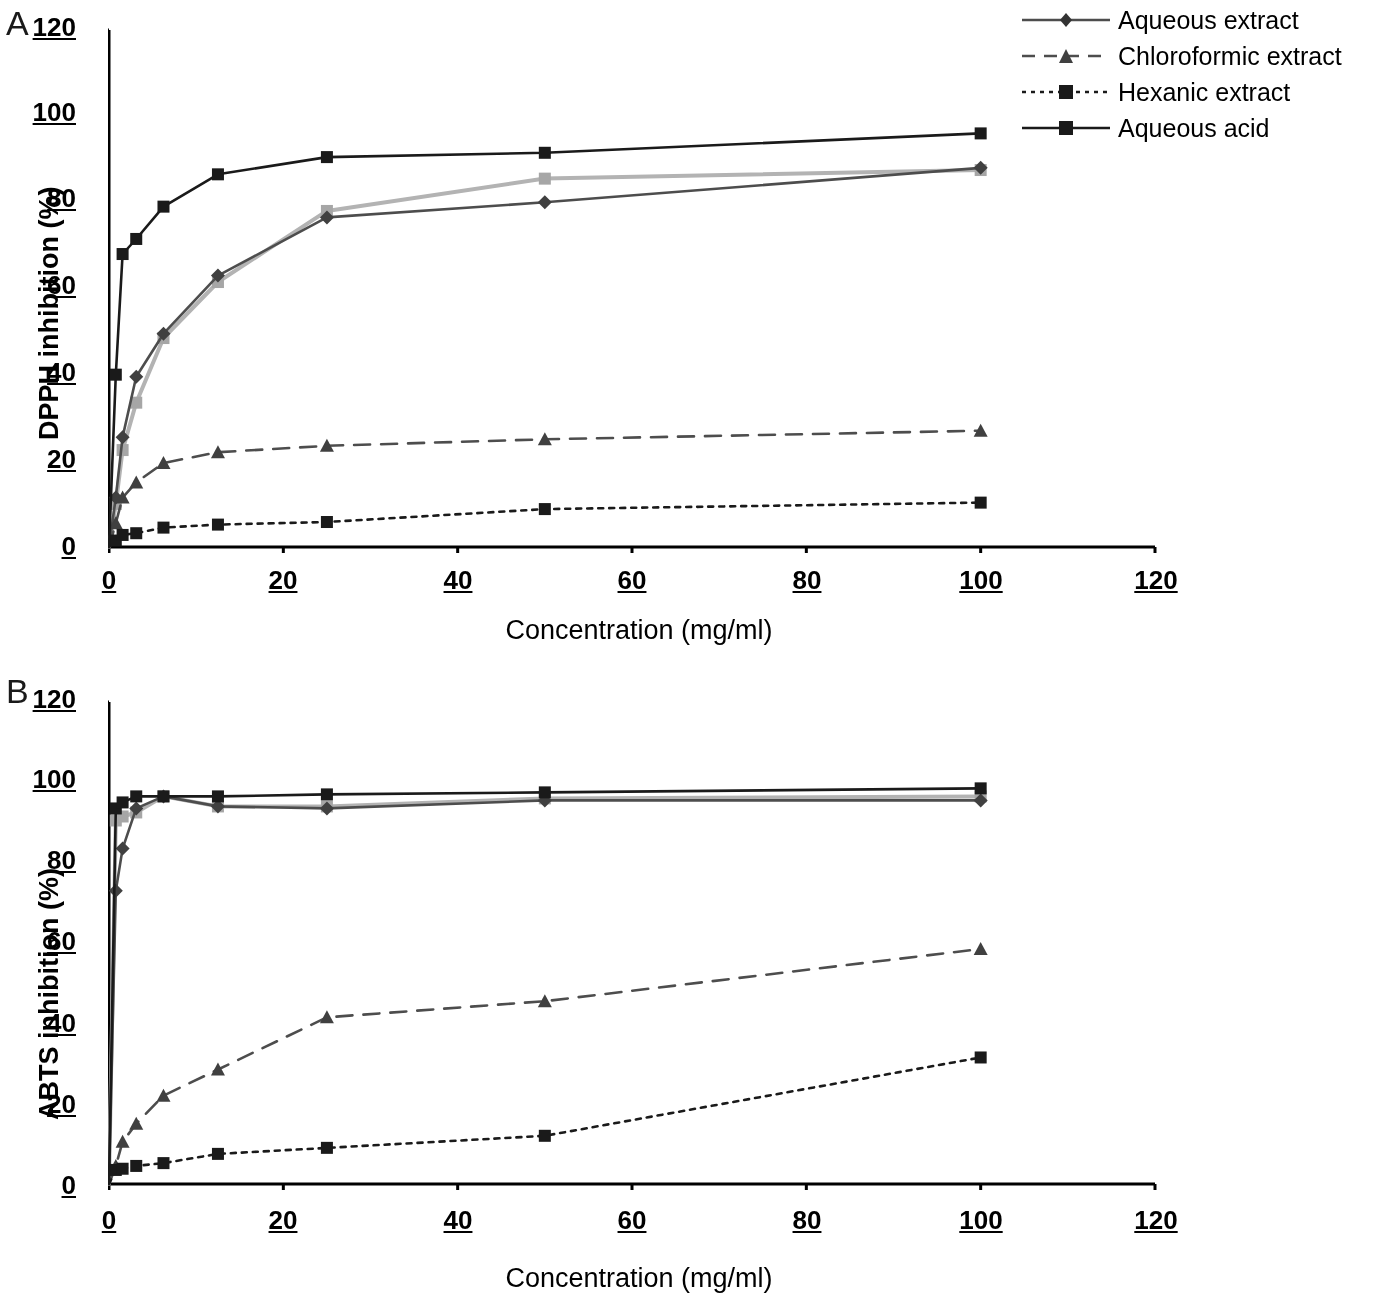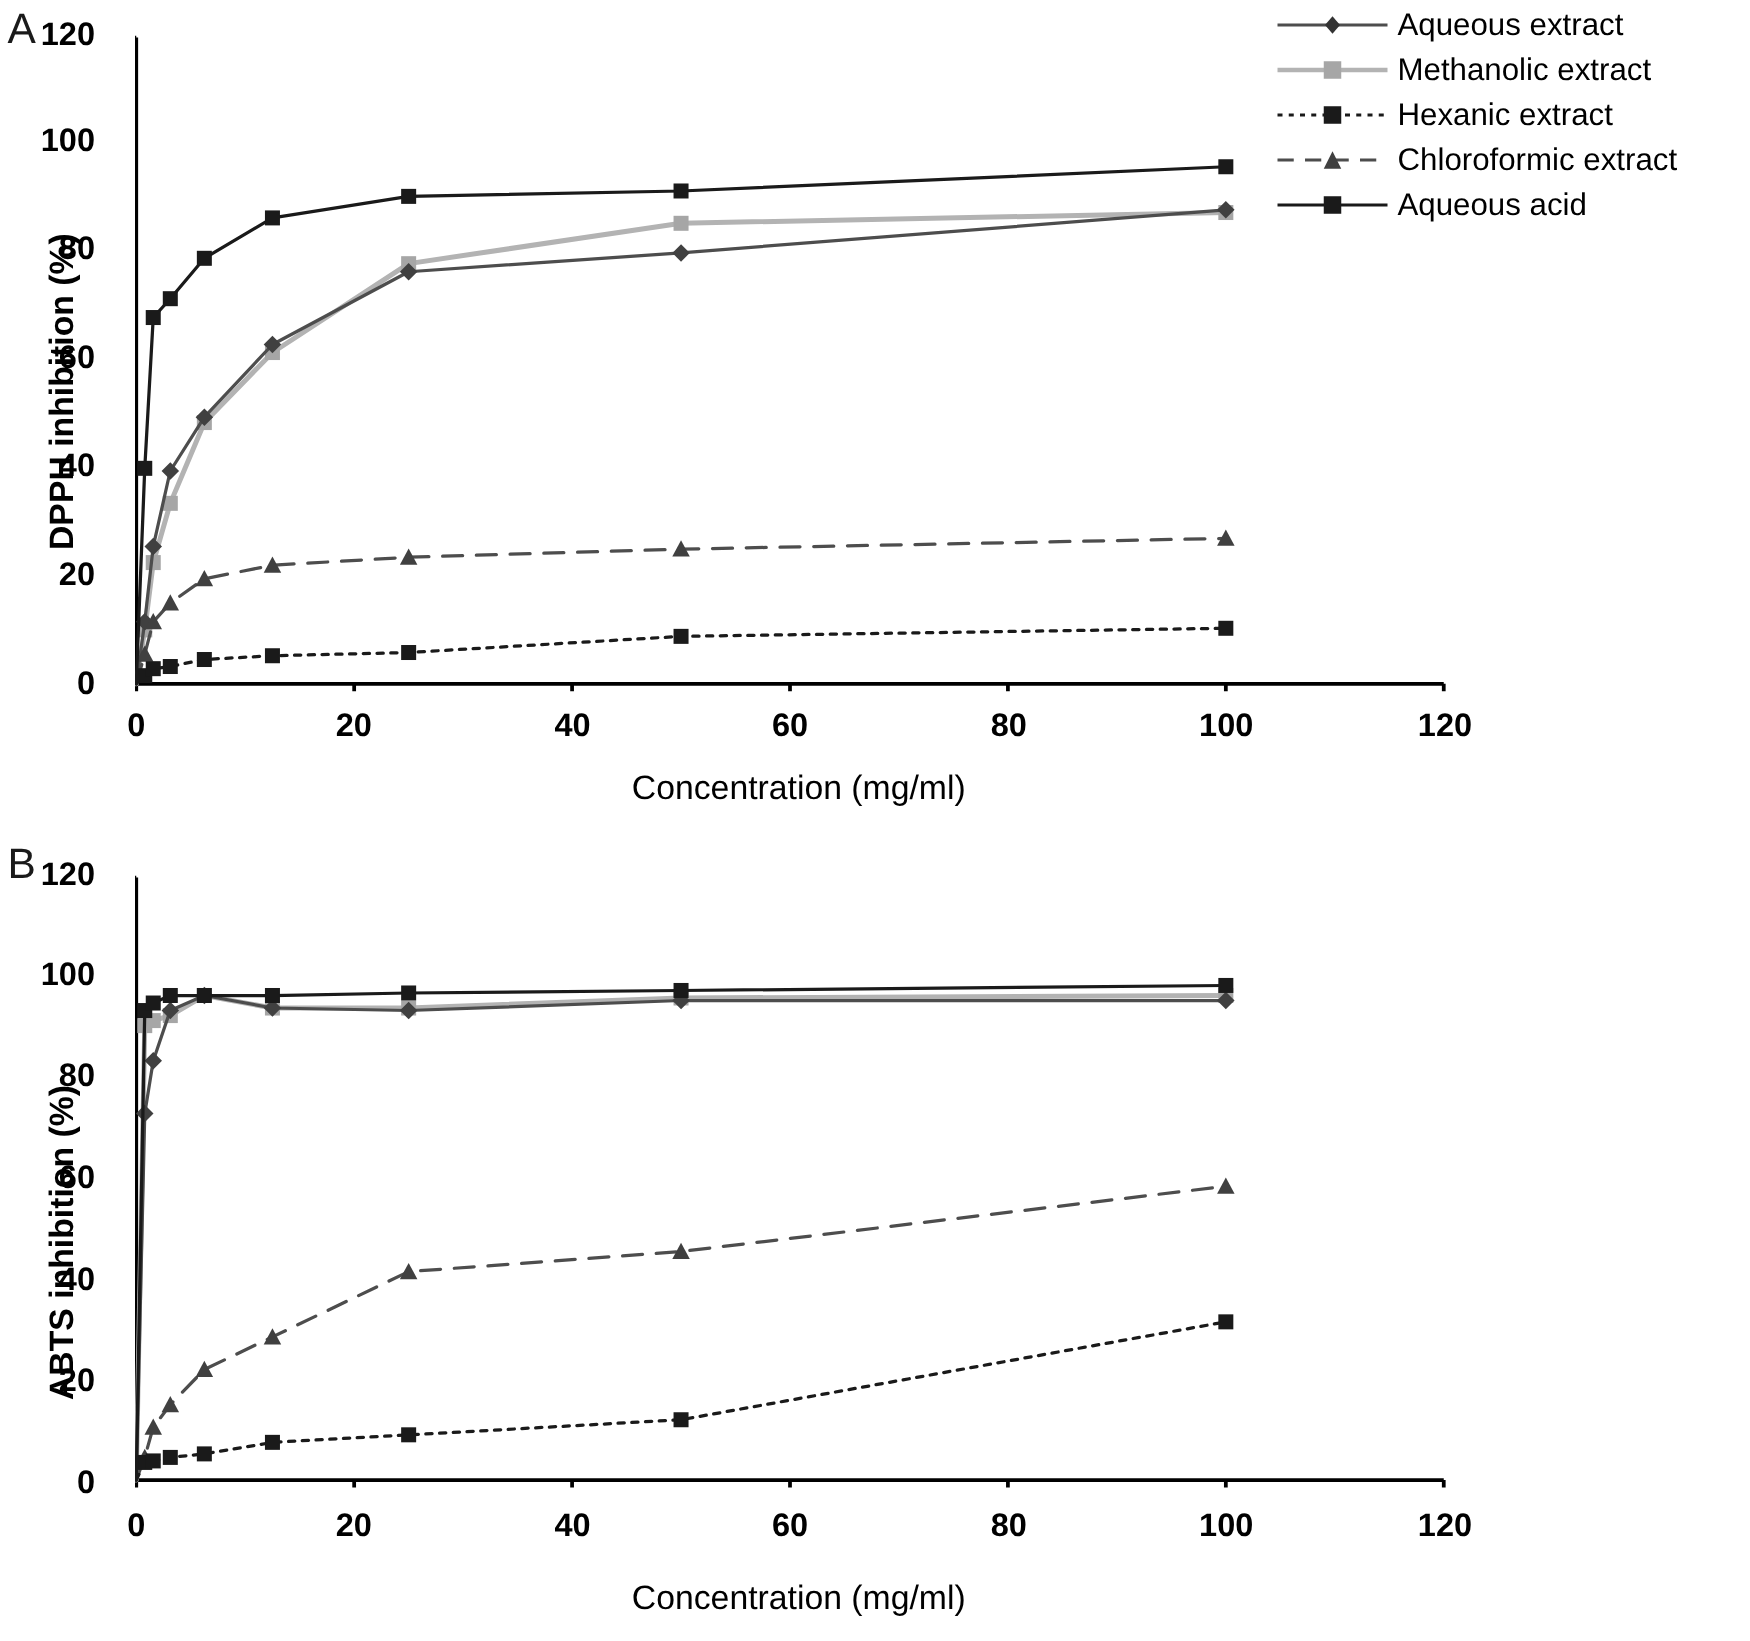--- a/index.html
+++ b/index.html
@@ -69,20 +69,21 @@
     white-space: nowrap;
   }
   #panel-a .xtitle { left: 108px; top: 615px; }
   #panel-b .xtitle { left: 108px; top: 603px; }
 
   .tick-label {
     position: absolute;
     font-size: 26px;
     font-weight: bold;
     white-space: nowrap;
+    text-decoration: underline;
   }
   .ytick { text-align: right; }
   .xtick { text-align: center; }
 
   
   .legend {
     position: absolute;
     left: 1020px;
     top: 2px;
     width: 378px;
@@ -314,47 +315,38 @@
         <svg width="92" height="24" viewBox="0 0 92 24">
           <line x1="2" y1="12" x2="90" y2="12" stroke="#4d4d4d" stroke-width="2.5"></line>
           <polygon points="46,5 52,12 46,19 40,12" fill="#333333"></polygon>
         </svg>
       </span>
       <span class="legend-label">Aqueous extract</span>
     </div>
     <div class="legend-row">
       <span class="legend-key">
         <svg width="92" height="24" viewBox="0 0 92 24">
-          <line x1="2" y1="12" x2="90" y2="12" stroke="#b3b3b3" stroke-width="3.5"></line>
-          <rect x="39" y="5" width="14" height="14" fill="#a6a6a6"></rect>
+          <line x1="2" y1="12" x2="90" y2="12" stroke="#4d4d4d" stroke-width="2.5" stroke-dasharray="13 9"></line>
+          <polygon points="46,5 53,19 39,19" fill="#404040"></polygon>
         </svg>
       </span>
-      <span class="legend-label">Methanolic extract</span>
+      <span class="legend-label">Chloroformic extract</span>
     </div>
     <div class="legend-row">
       <span class="legend-key">
         <svg width="92" height="24" viewBox="0 0 92 24">
           <line x1="2" y1="12" x2="90" y2="12" stroke="#1a1a1a" stroke-width="2.5" stroke-dasharray="4 5"></line>
           <rect x="39" y="5" width="14" height="14" fill="#1a1a1a"></rect>
         </svg>
       </span>
       <span class="legend-label">Hexanic extract</span>
     </div>
     <div class="legend-row">
       <span class="legend-key">
         <svg width="92" height="24" viewBox="0 0 92 24">
-          <line x1="2" y1="12" x2="90" y2="12" stroke="#4d4d4d" stroke-width="2.5" stroke-dasharray="13 9"></line>
-          <polygon points="46,5 53,19 39,19" fill="#404040"></polygon>
-        </svg>
-      </span>
-      <span class="legend-label">Chloroformic extract</span>
-    </div>
-    <div class="legend-row">
-      <span class="legend-key">
-        <svg width="92" height="24" viewBox="0 0 92 24">
           <line x1="2" y1="12" x2="90" y2="12" stroke="#1a1a1a" stroke-width="2.5"></line>
           <rect x="39" y="5" width="14" height="14" fill="#1a1a1a"></rect>
         </svg>
       </span>
       <span class="legend-label">Aqueous acid</span>
     </div>
   </div>
 
 </div>
 

